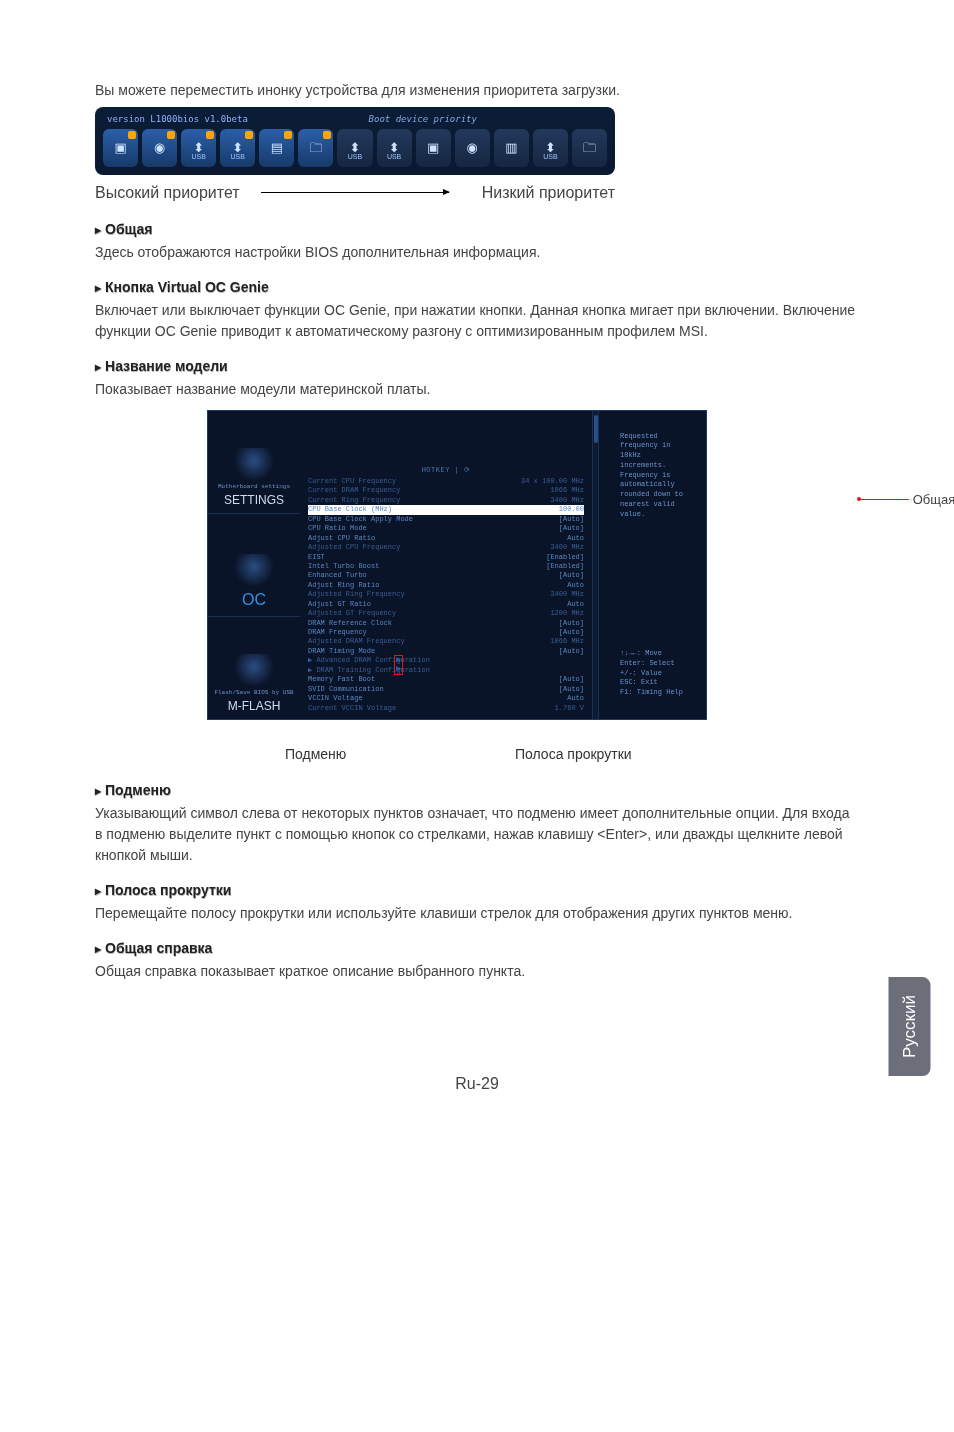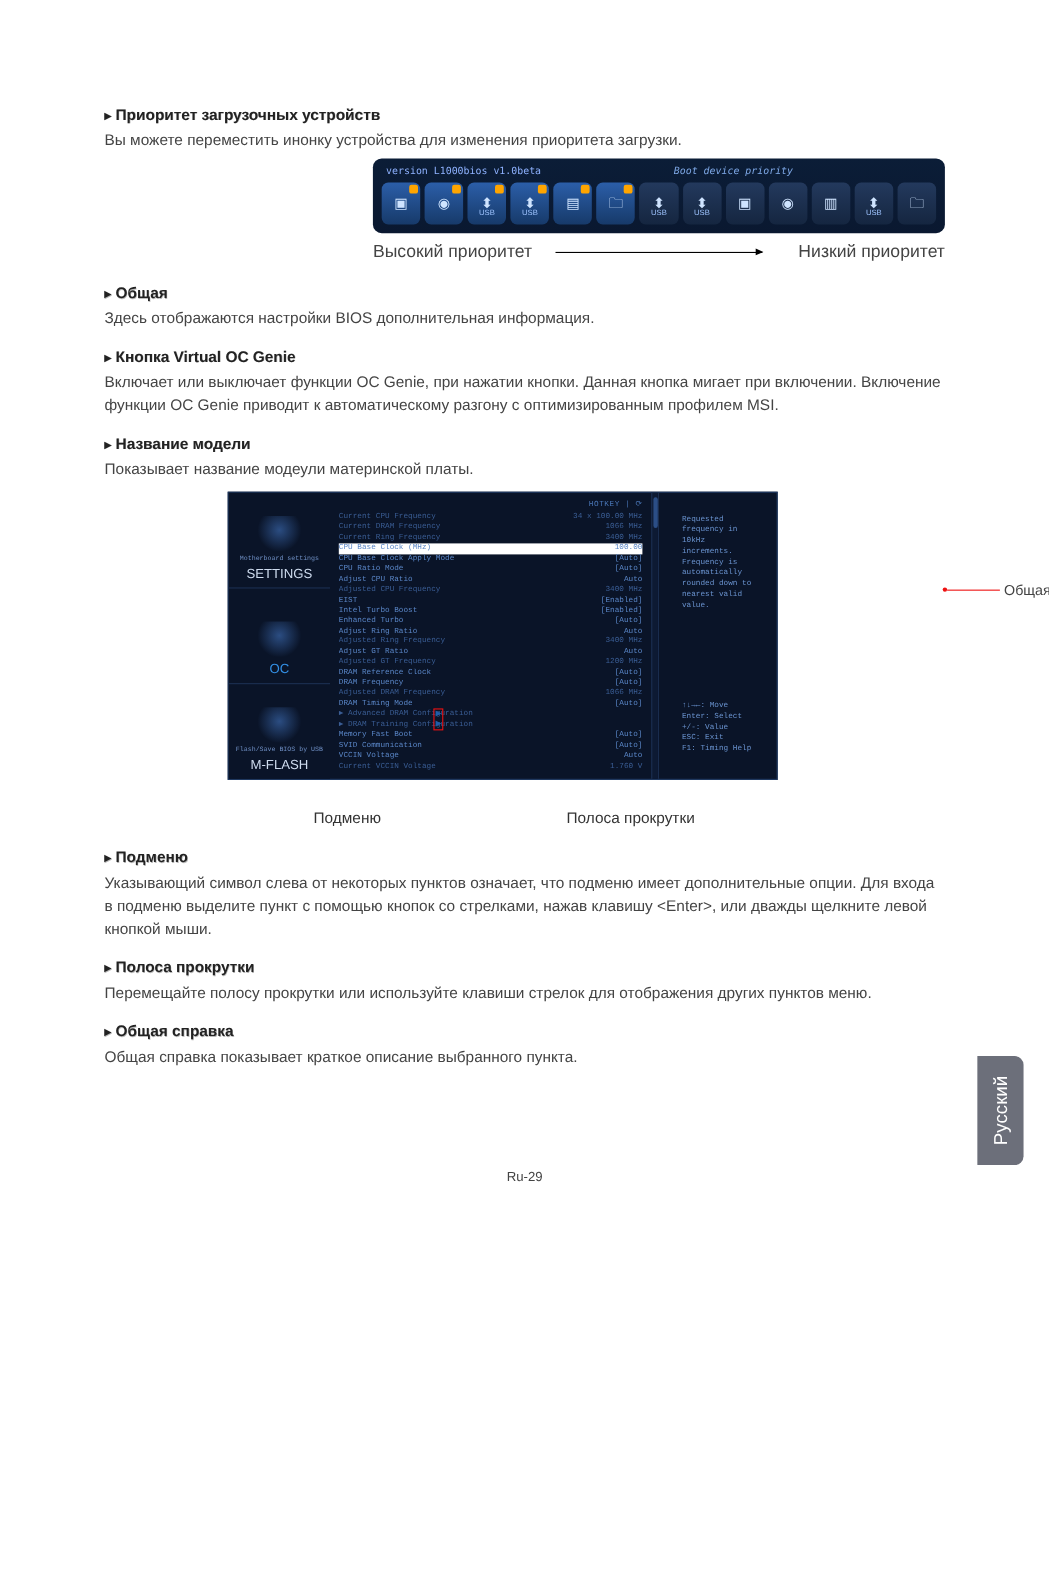--- a/index.html
+++ b/index.html
@@ -29,21 +29,21 @@
   .body-text {
     color: #444;
     margin-bottom: 4px;
   }
 
   
   .boot-figure {
     margin-top: 6px;
     display: flex;
     flex-direction: column;
-    align-items: flex-end;
+    align-items: flex-start;
   }
   .boot-panel {
     width: 520px;
     background: linear-gradient(#0b1d37, #0a1830);
     border-radius: 8px;
     padding: 6px 6px 8px 6px;
   }
   .boot-header {
     display: flex;
     justify-content: space-between;
@@ -162,34 +162,35 @@
     text-align: center;
   }
   .bios-left-title {
     color: #cfdcef;
     font-size: 12px;
     font-family: Arial, sans-serif;
     font-weight: 300;
   }
   .bios-left-oc {
     color: #3390e6;
-    font-size: 12px;
+    font-size: 16px;
     font-family: Arial, sans-serif;
     font-weight: 300;
   }
   .bios-center {
     flex: 1;
     padding: 6px 8px;
     position: relative;
   }
   .bios-hotkey {
-    text-align: right;
+    text-align: center;
     color: #4a77b8;
     letter-spacing: 0.5px;
     margin-bottom: 2px;
+    margin-top: 48px;
   }
   .bios-row {
     display: flex;
     justify-content: space-between;
     padding: 0;
     line-height: 1.35;
   }
   .bios-row .l { white-space: nowrap; overflow: hidden; }
   .bios-row .v { white-space: nowrap; padding-left: 10px; }
   .dim { color: #3a5d94; }
@@ -262,40 +263,39 @@
     transform: rotate(180deg);
     padding: 18px 8px;
     border-radius: 8px 0 0 8px;
     font-size: 17px;
   }
 
   .page-num {
     text-align: center;
     margin-top: 90px;
     color: #444;
-    font-size: 12px;
+    font-size: 16px;
   }
 
   
   .submenu-marker {
     position: absolute;
     left: 94px;
     bottom: 44px;
     color: #1e5ea8;
     font-size: 9px;
     line-height: 1;
     border: 1px solid #e11;
     padding: 0 1px;
   }
 </style>
 </head>
 <body>
 
 <div>
-  <div class="sect-title">Приоритет загрузочных устройств</div>
   <div class="body-text">Вы можете переместить инонку устройства для изменения приоритета загрузки.</div>
 
   <div class="boot-figure">
     <div class="boot-panel">
       <div class="boot-header">
         <span>version L1000bios v1.0beta</span>
         <span class="boot-header-title">Boot device priority</span>
         <span>&nbsp;</span>
       </div>
       <div class="boot-row">

